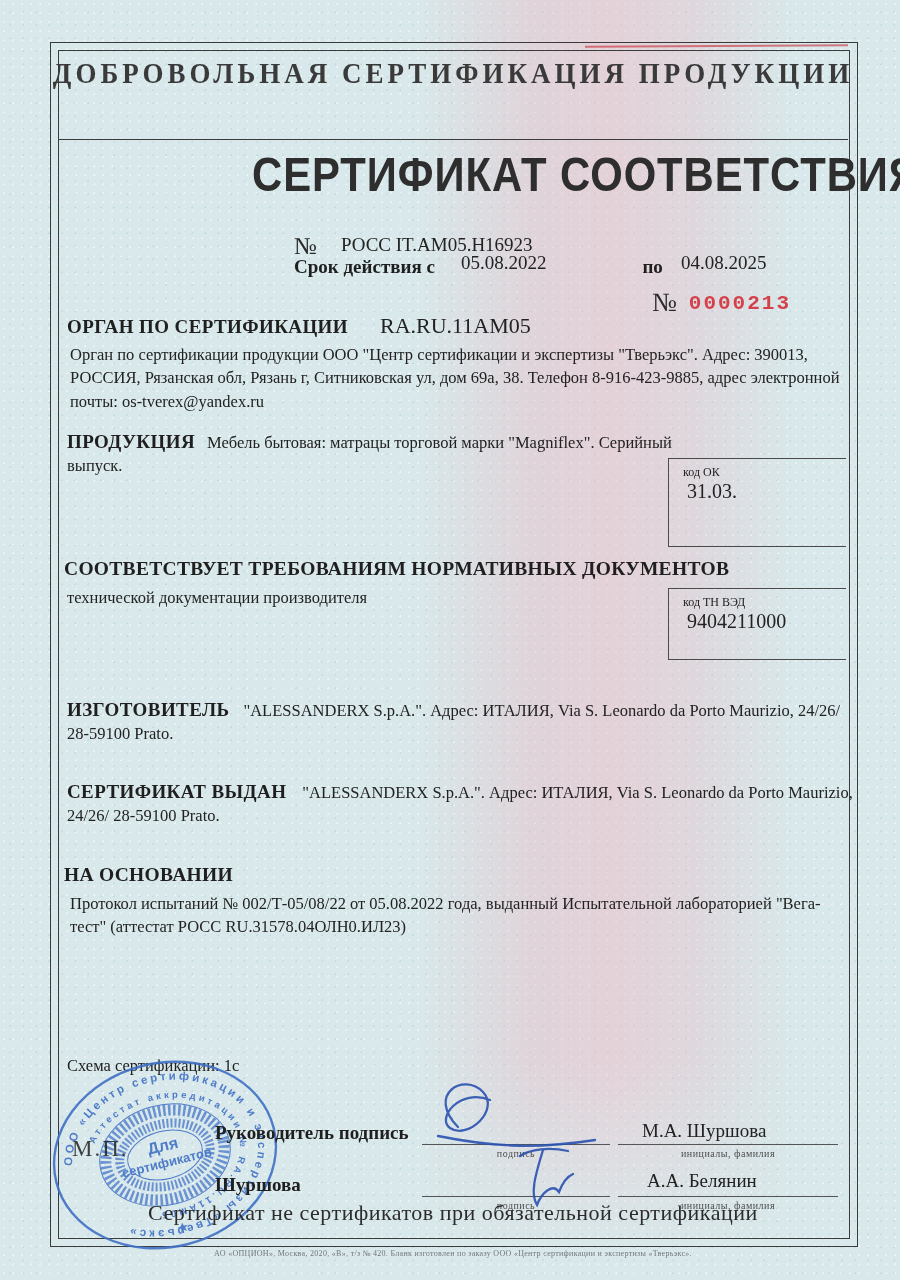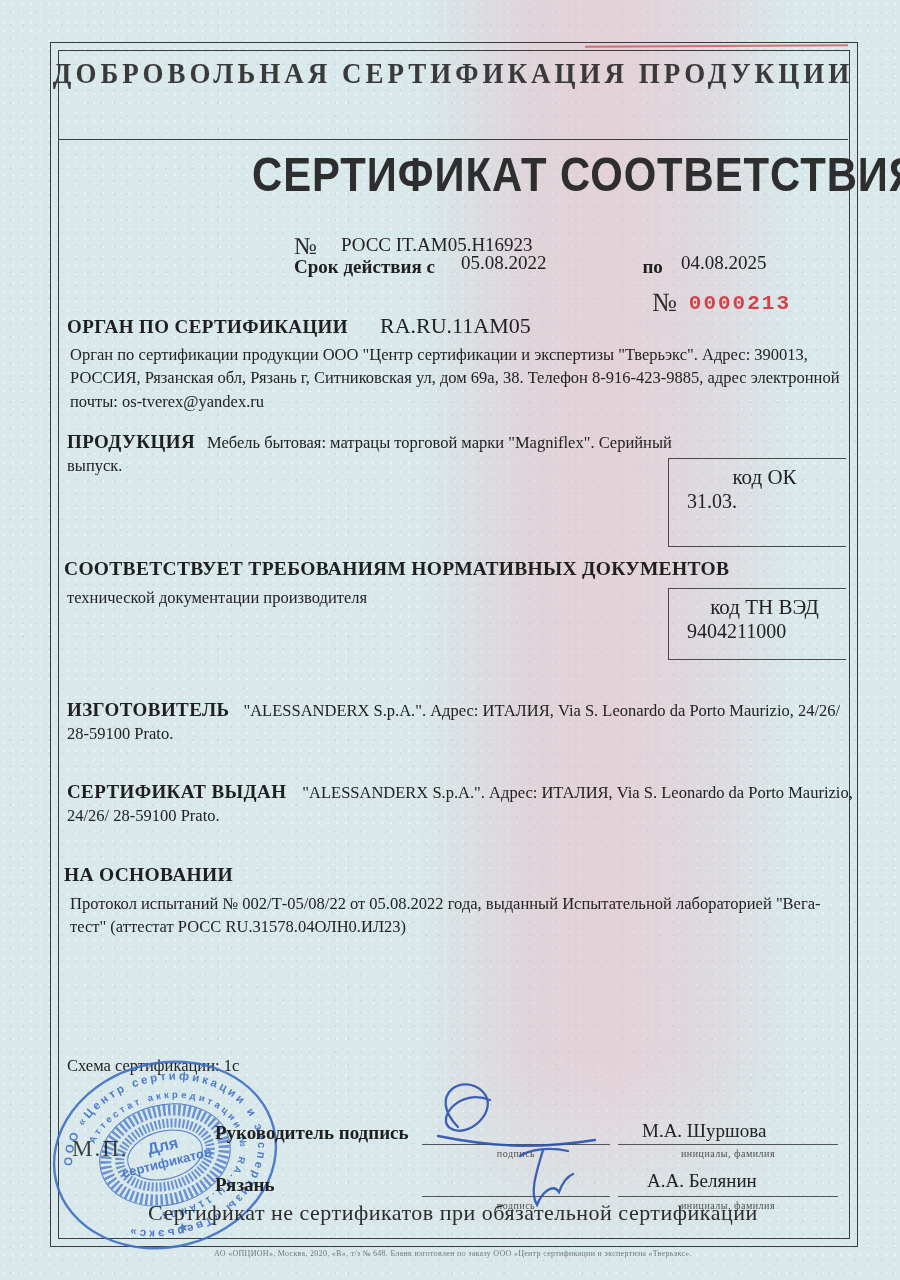--- a/index.html
+++ b/index.html
@@ -35,21 +35,21 @@
     left:252px;top:148px;font-family:"Liberation Sans",sans-serif;
     font-weight:bold;font-size:45px;color:#2e2e2e;letter-spacing:1px;
     transform:scaleX(.93) scaleY(1.05);transform-origin:left top;white-space:nowrap;
   }
   .h{font-weight:bold;font-size:19px;color:#1f1f1f;letter-spacing:.4px;}
   .h2{font-weight:bold;font-size:19.5px;color:#1f1f1f;letter-spacing:.3px;}
   .p{font-size:16.5px;line-height:1.42;color:#222;}
   .val{font-size:22px;color:#222;}
   .lbl-bold{font-weight:bold;font-size:19px;color:#1f1f1f;}
   .codebox{position:absolute;left:668px;width:177px;border:1px solid #4a4a4a;border-right:none;background:transparent;}
-  .codebox .cl{font-size:21px;margin:6px 0 0 14px;text-align:center;}
+  .codebox .cl{font-size:12px;margin:6px 0 0 14px;}
   .codebox .cv{font-size:20px;margin:0 0 6px 18px;}
   .numred{font-family:"Liberation Mono",monospace;font-size:21px;letter-spacing:2px;color:#d4414b;font-weight:bold;}
   .nosign{font-size:24px;color:#2a2a2a;}
   .sigline{position:absolute;border-bottom:1.2px solid #555;}
   .siglabel{position:absolute;font-size:10px;color:#4e4e4e;letter-spacing:.5px;text-align:center;}
   .signame{position:absolute;font-size:19px;color:#222;}
   .note{position:absolute;left:148px;top:1200px;font-size:22px;color:#2c2c2c;letter-spacing:.5px;}
   .imprint{position:absolute;left:50px;top:1249px;width:806px;text-align:center;font-size:8px;color:#70767a;letter-spacing:.3px;}
   .mp{position:absolute;left:72px;top:1136px;font-size:23px;color:rgba(25,25,25,.82);letter-spacing:2px;}
   .stamp-svg{position:absolute;left:30px;top:1048px;width:270px;height:215px;overflow:visible;}
@@ -146,31 +146,31 @@
   </svg>
   <div class="mp">М.П.</div>
 
   <div class="abs lbl-bold" style="left:215px;top:1122px;">Руководитель подпись</div>
   <div class="sigline" style="left:422px;top:1116px;width:188px;height:28px;"></div>
   <div class="siglabel" style="left:422px;top:1148px;width:188px;">подпись</div>
   <div class="signame" style="left:642px;top:1120px;">М.А. Шуршова</div>
   <div class="sigline" style="left:618px;top:1116px;width:220px;height:28px;"></div>
   <div class="siglabel" style="left:618px;top:1148px;width:220px;">инициалы, фамилия</div>
 
-  <div class="abs lbl-bold" style="left:215px;top:1174px;">Рязань</div>
+  <div class="abs lbl-bold" style="left:215px;top:1174px;">Шуршова</div>
   <div class="sigline" style="left:422px;top:1168px;width:188px;height:28px;"></div>
   <div class="siglabel" style="left:422px;top:1200px;width:188px;">подпись</div>
   <div class="signame" style="left:647px;top:1170px;">А.А. Белянин</div>
   <div class="sigline" style="left:618px;top:1168px;width:220px;height:28px;"></div>
   <div class="siglabel" style="left:618px;top:1200px;width:220px;">инициалы, фамилия</div>
 
   <svg class="sig-svg" viewBox="0 0 300 145">
     <g fill="none" stroke="#2a52b0" stroke-width="2.3" stroke-linecap="round" opacity="0.9">
       <path d="M78,55 C46,22 84,0 103,20 C120,38 88,68 70,56 C56,46 80,16 110,28"></path>
       <path d="M58,64 C108,74 152,78 215,68"></path>
       <path d="M140,84 C150,77 170,75 188,79"></path>
       <path d="M163,78 C155,104 150,122 157,133 C162,120 173,111 179,120 C182,112 186,105 193,102"></path>
     </g>
   </svg>
 
   <div class="note">Сертификат не сертификатов при обязательной сертификации</div>
-  <div class="imprint">АО «ОПЦИОН», Москва, 2020, «В», т/з № 648. Бланк изготовлен по заказу ООО «Центр сертификации и экспертизы «Тверьэкс».</div>
+  <div class="imprint">АО «ОПЦИОН», Москва, 2020, «В», т/з № 420. Бланк изготовлен по заказу ООО «Центр сертификации и экспертизы «Тверьэкс».</div>
 </div>
 
 </body></html>

